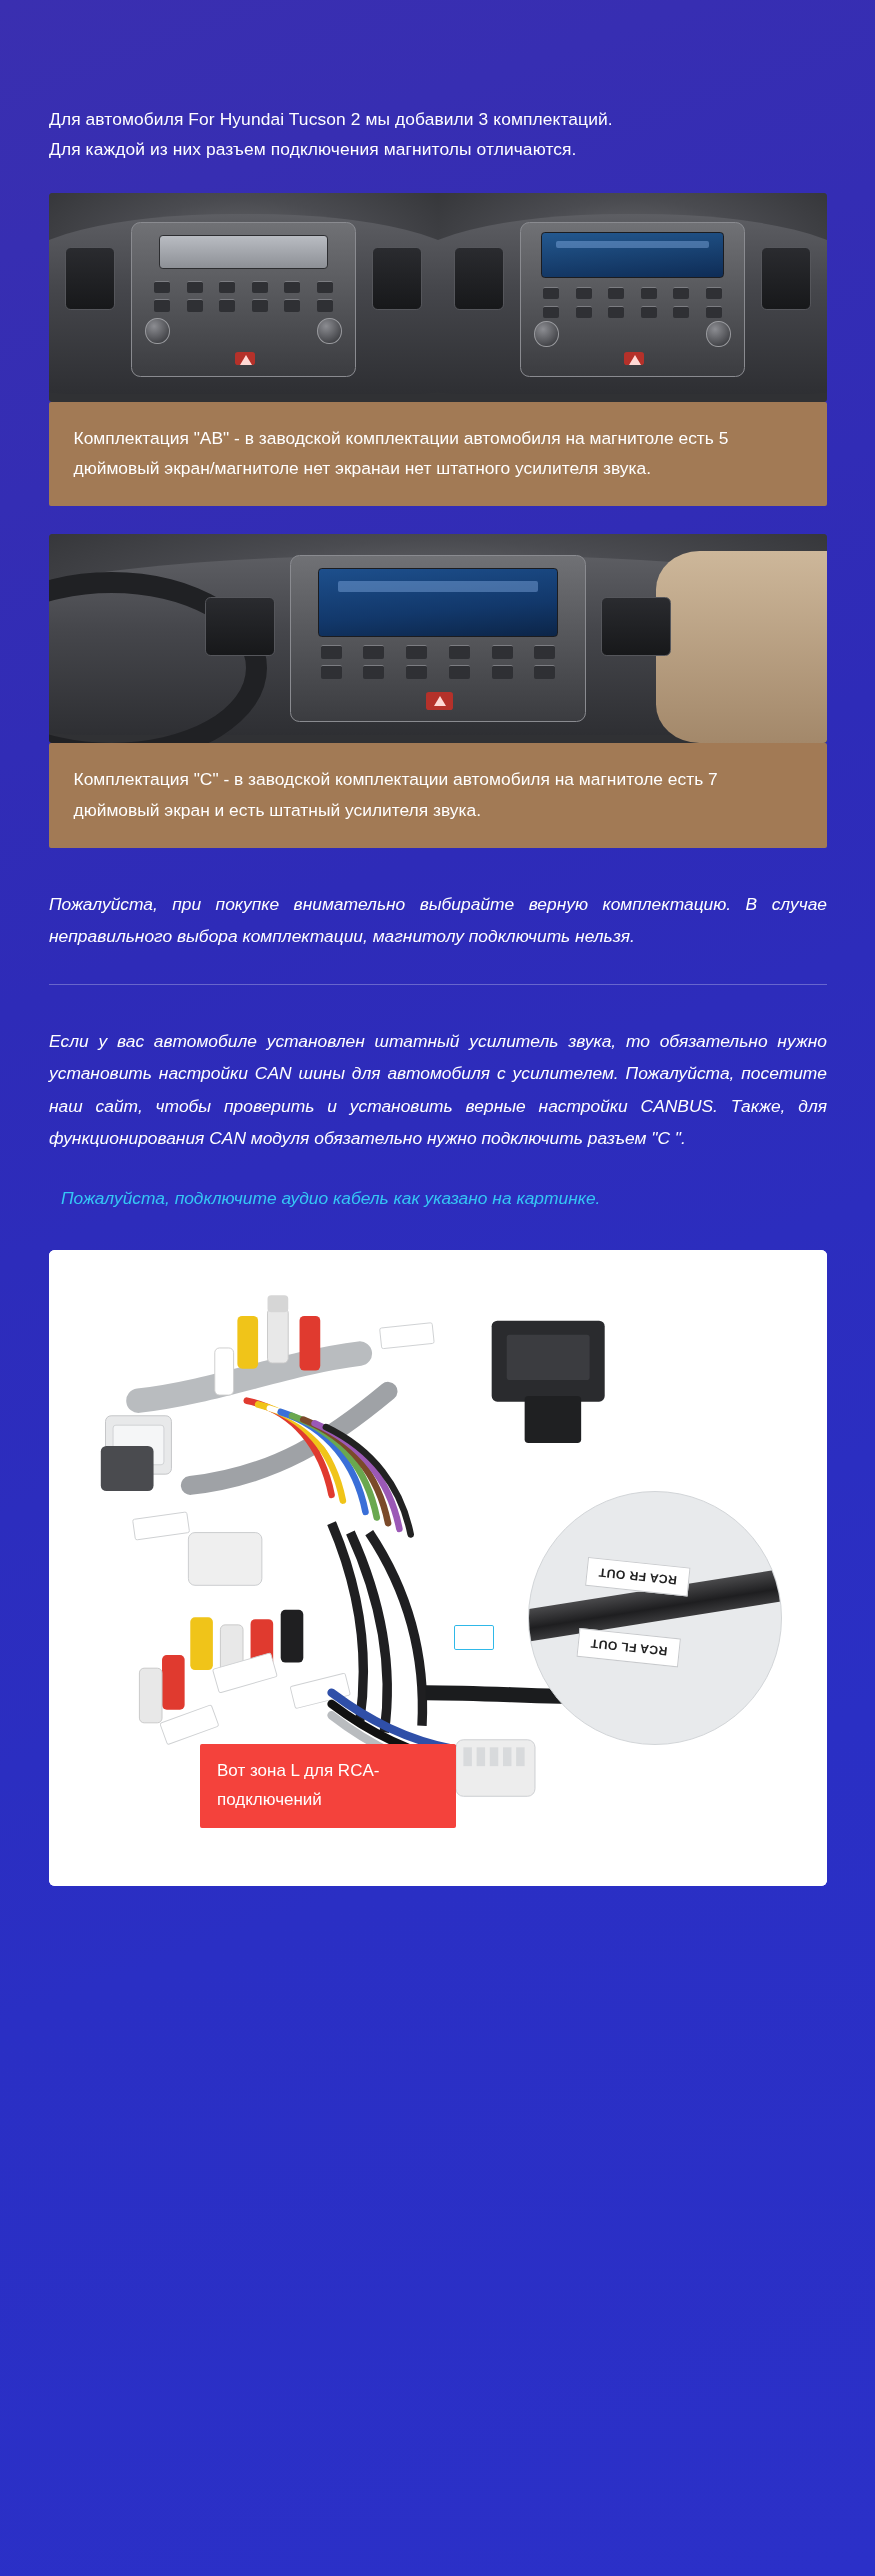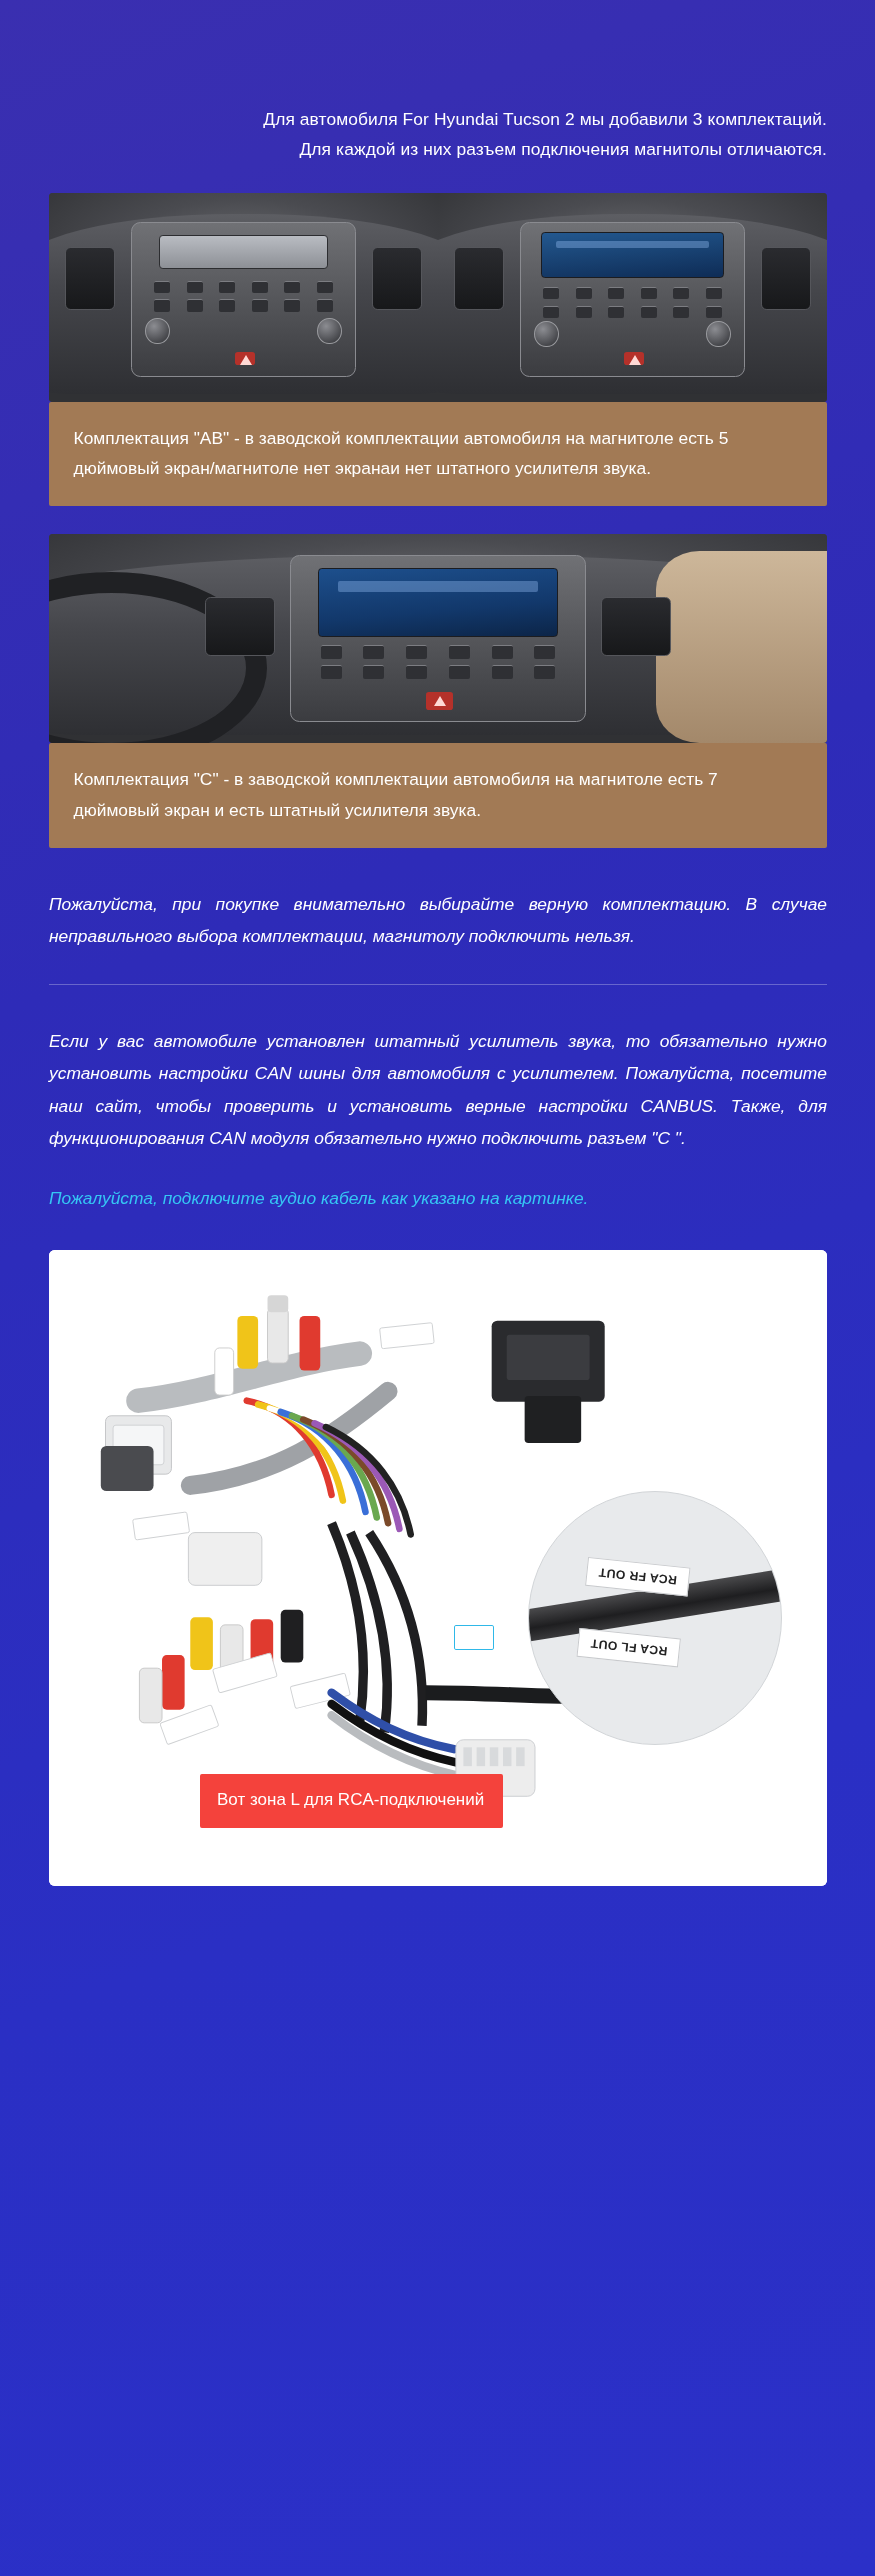--- a/index.html
+++ b/index.html
@@ -39,21 +39,20 @@
     margin-right: 21px;
   }
   .warn-icon svg { display: block; }
 
   .intro {
     margin-top: 52px;
     color: #ffffff;
     font-size: 17.4px;
     line-height: 1.75;
     letter-spacing: 0.1px;
-    text-align: right;
   }
 
   
   .photo-block { margin-top: 28px; }
   .photo {
     width: 778px;
     height: 209px;
     border-radius: 3.8px;
     position: relative;
     overflow: hidden;
@@ -182,21 +181,21 @@
 
   
   .para {
     color: #ffffff;
     font-size: 17.4px;
     line-height: 1.85;
     text-align: justify;
     margin-top: 40px;
     font-style: italic;
   }
-  .para.tight { margin-top: 28px; }
+  .para.tight { margin-top: 28px; margin-left: 12px; }
   .divider {
     width: 778px;
     height: 0.9px;
     background: rgba(255,255,255,0.28);
     margin-top: 32px;
   }
   .highlight { color: #35c6f4; }
 
   
   .wire-card {
@@ -212,21 +211,21 @@
   .callout {
     position: absolute;
     left: 151px;
     bottom: 58px;
     background: #f4423c;
     color: #ffffff;
     font-size: 17px;
     line-height: 1.75;
     padding: 11.3px 17px 13px 17px;
     border-radius: 1.9px;
-    width: 303px;
+    width: 256px;
   }
   .zoom-bubble {
     position: absolute;
     right: 45px;
     bottom: 141px;
     width: 254px;
     height: 254px;
     border-radius: 50%;
     background: #e8eaec;
     overflow: hidden;

